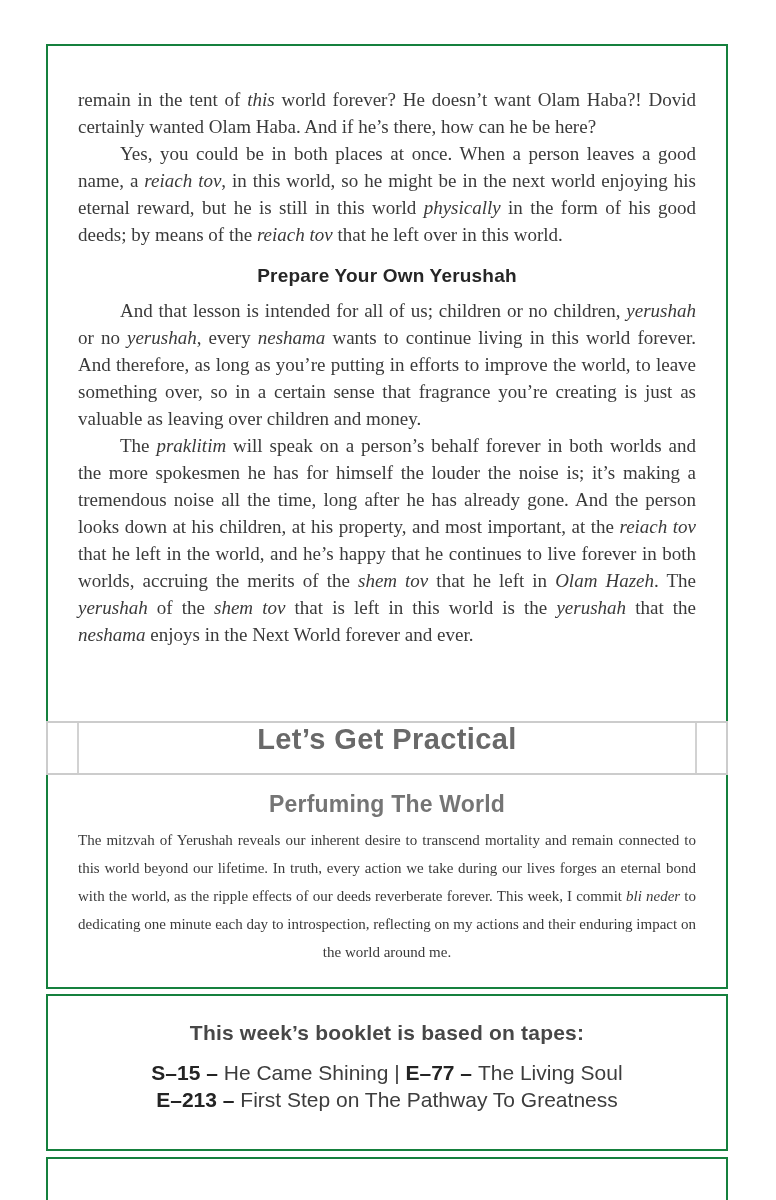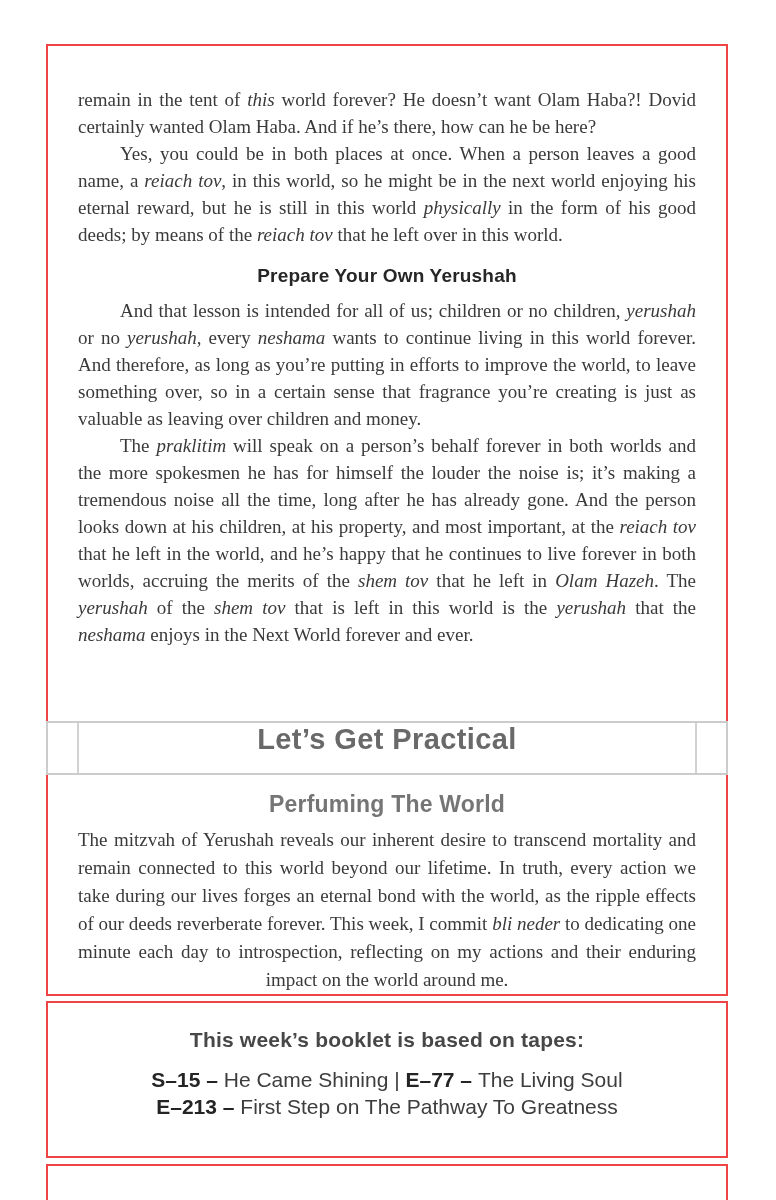--- a/index.html
+++ b/index.html
@@ -8,21 +8,21 @@
     position: relative;
     width: 776px;
     height: 1200px;
     background: #ffffff;
     overflow: hidden;
     font-family: "Liberation Serif", serif;
   }
   .box {
     margin-left: 46px;
     width: 682px;
-    border: 2px solid #ef4444;
+    border: 2px solid #15803d;
     background: #ffffff;
   }
 
   
   .main-box {
     margin-top: 44px;
     min-height: 677px;
     border-bottom: none;
     padding: 40px 30px 0 30px;
   }
@@ -82,21 +82,21 @@
     margin: 4px 0 8px 0;
     font-family: "Liberation Sans", sans-serif;
     font-weight: 700;
     font-size: 23px;
     letter-spacing: 0.2px;
     color: #757575;
     text-align: center;
   }
   .practical-p {
     margin: 0;
-    font-size: 19px;
+    font-size: 15px;
     line-height: 28px;
     color: #3a3a3a;
     text-align: justify;
     text-align-last: center;
   }
   .practical-p i { font-style: italic; }
 
   
   .tapes-box {
     margin-top: 5px;

